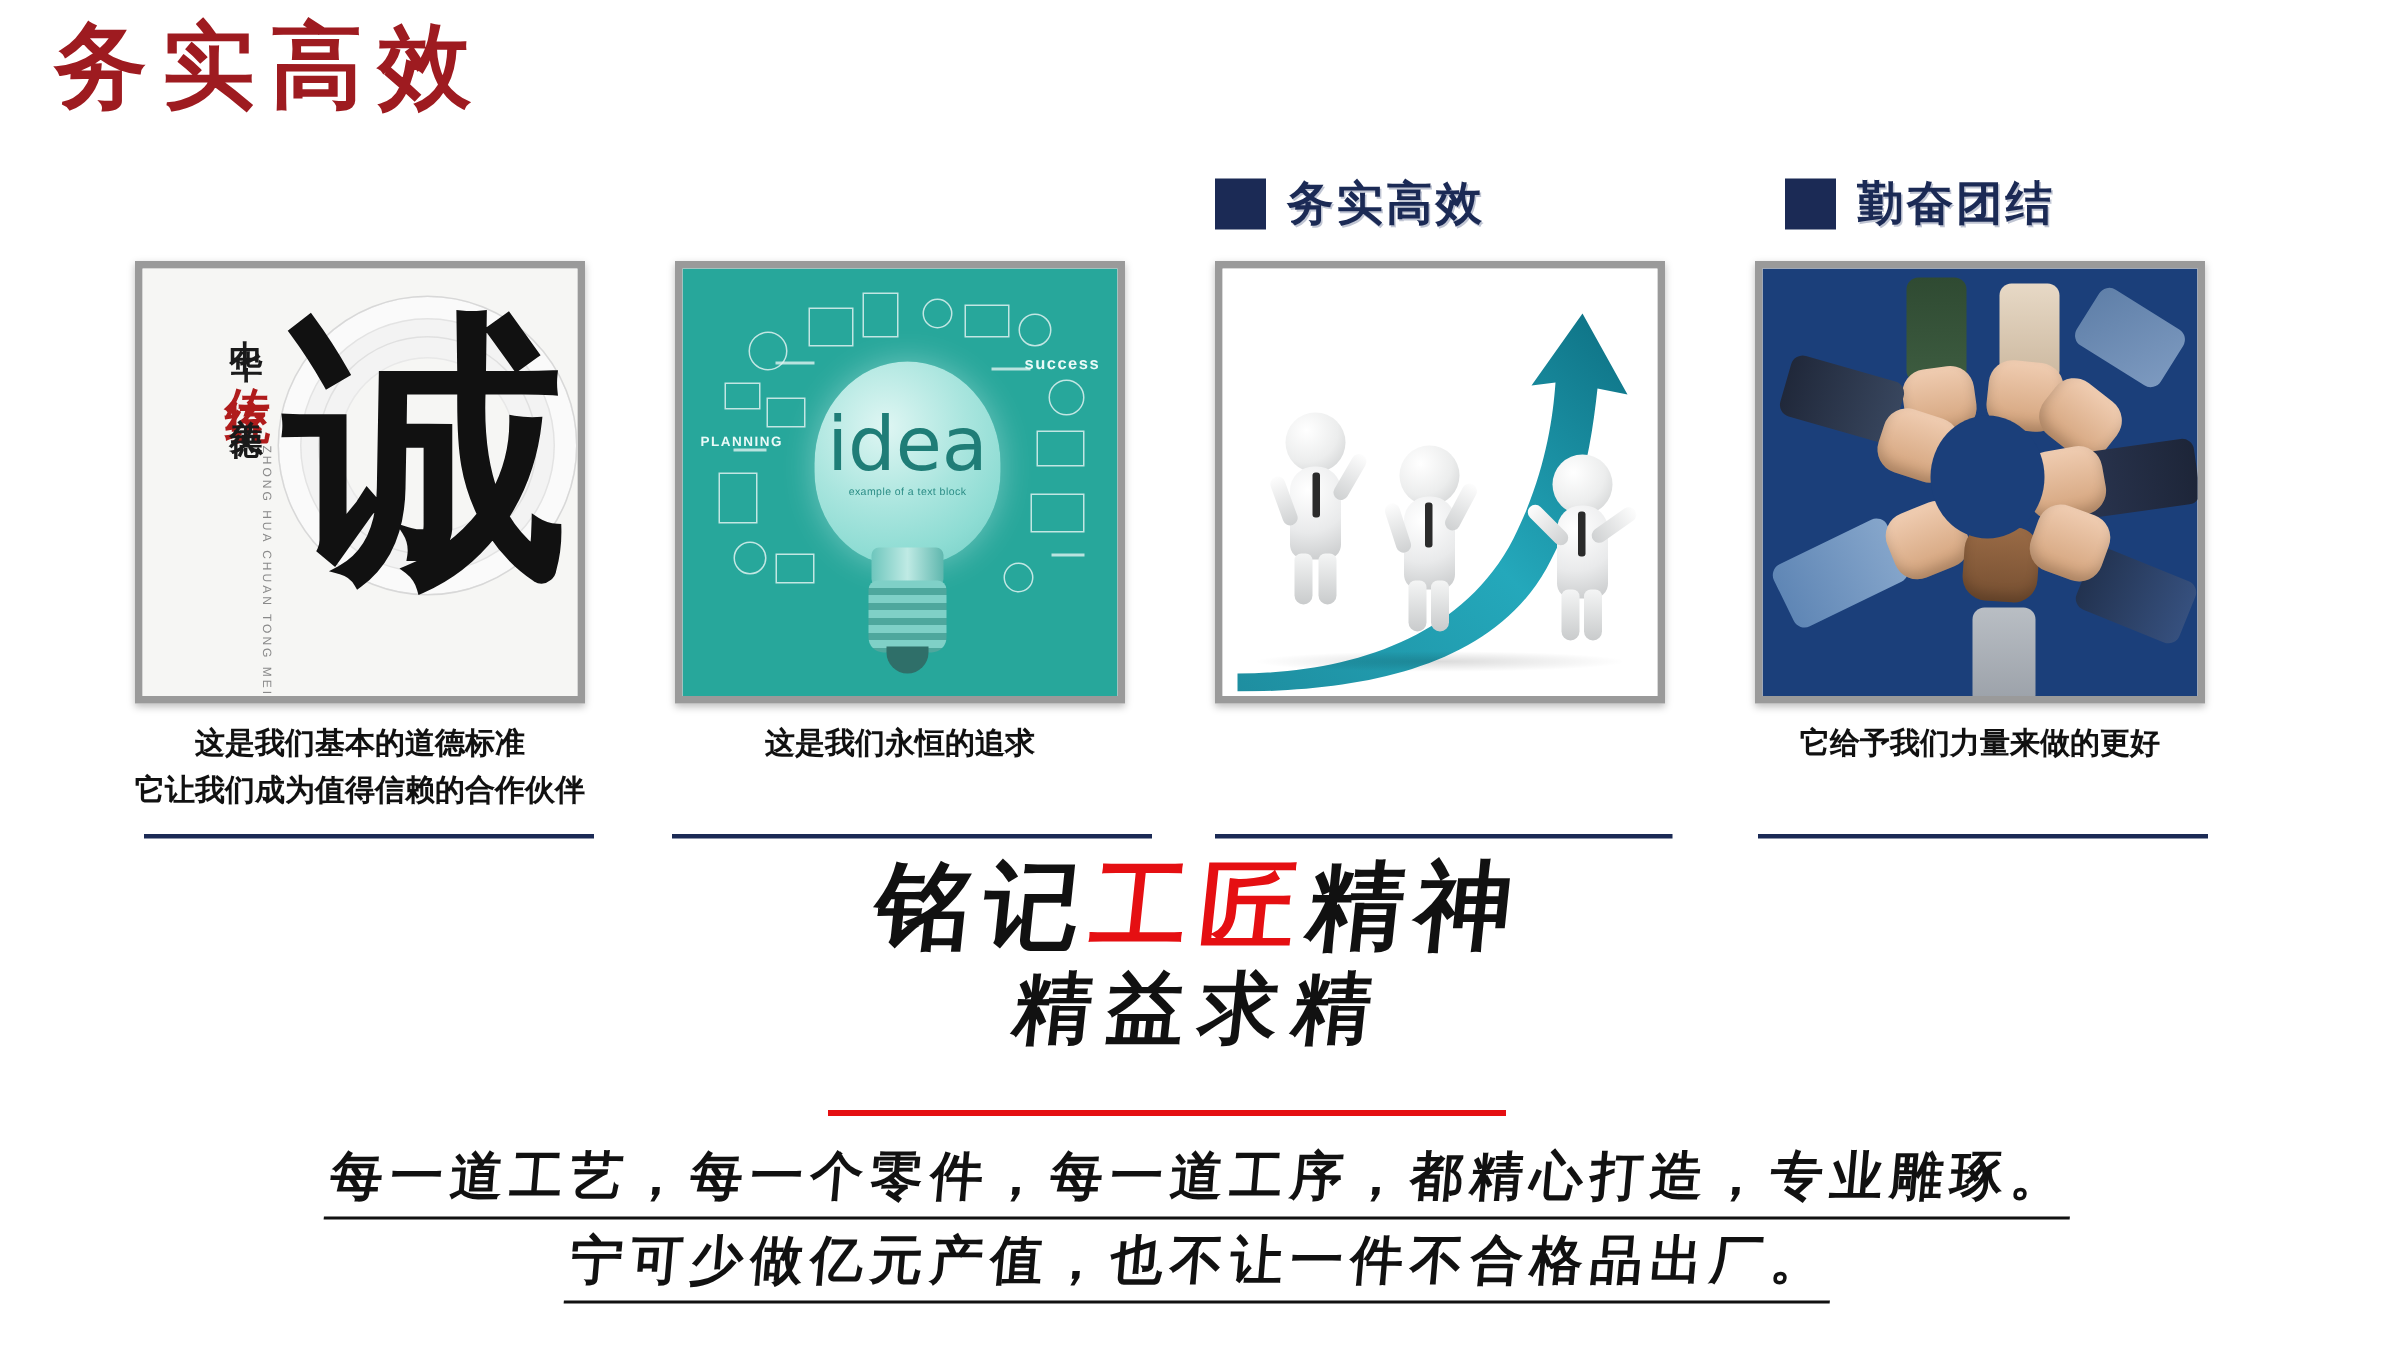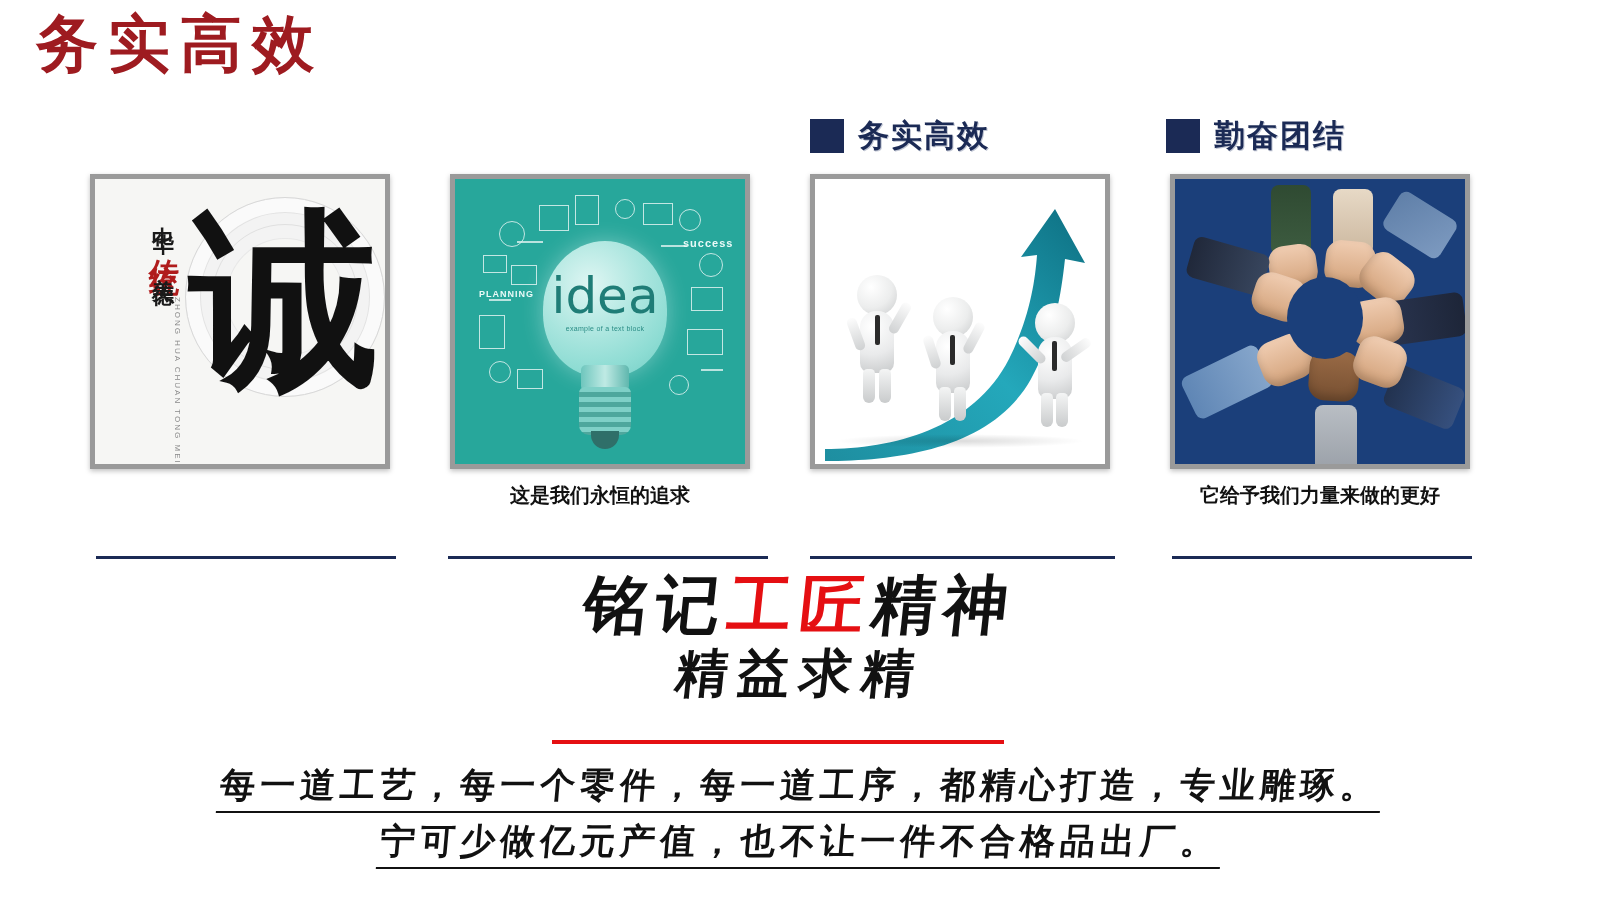--- a/index.html
+++ b/index.html
@@ -27,21 +27,21 @@
   .card { position:absolute; top:0; width:360px; height:440px; }
   .card.c0 { left:60px; }
   .card.c1 { left:420px; }
   .card.c2 { left:780px; }
   .card.c3 { left:1140px; }
 
   .card-head { position:absolute; left:0; top:0; height:48px; display:flex; align-items:center; }
   .card.c0 .card-head { left:34px; }
   .card.c1 .card-head { left:30px; }
   .card.c2 .card-head { left:30px; }
-  .card.c3 .card-head { left:26px; }
+  .card.c3 .card-head { left:50px; }
 
   .head-square {
     width:34px; height:34px; background:#1b2a55; margin-right:14px; flex:0 0 auto;
   }
   .head-label {
     font-size:31px; font-weight:700; color:#1b2a55;
     font-family:"DejaVu Serif","Liberation Serif",serif;
     letter-spacing:2px; white-space:nowrap;
     text-shadow:1px 1px 0 rgba(140,150,175,.55);
   }
@@ -119,21 +119,21 @@
   .t2 .idea-word {
     position:absolute; left:88px; top:92px; width:124px; text-align:center;
     font-size:50px; line-height:50px; color:#1f7d77; font-weight:400;
     font-family:"DejaVu Sans","Liberation Sans",sans-serif;
   }
   .t2 .idea-sub {
     position:absolute; left:88px; top:146px; width:124px; text-align:center;
     font-size:7px; color:#2a8c85; letter-spacing:.3px;
   }
   .t2 .lbl { position:absolute; color:#eafaf8; font-size:9px; font-weight:700; letter-spacing:1px; }
-  .t2 .lbl-planning { left:24px; top:110px; }
+  .t2 .lbl-planning { left:12px; top:110px; }
   .t2 .lbl-success  { left:228px; top:58px; font-size:11px; }
   .t2 .d {
     position:absolute; border:1.5px solid rgba(255,255,255,.85);
   }
   .t2 .d.circ { border-radius:50%; }
   .t2 .d.ln { border:none; height:2px; background:rgba(255,255,255,.8); }
 
   
   .t3 { background:#ffffff; }
   .t3 .arrow-curve {
@@ -237,20 +237,24 @@
         <div class="thumb t1">
           <div class="ring"></div>
           <div class="big-char">诚</div>
           <div class="col-text">
             <span>中华</span>
             <span class="red">传统</span>
             <span>美德</span>
           </div>
           <div class="pinyin">ZHONG HUA CHUAN TONG MEI DE</div>
         </div>
+      </div>
+      <div class="caption" style="left:0;">
+        <div>这是我们基本的道德标准</div>
+        <div>它让我们成为值得信赖的合作伙伴</div>
       </div>
       <div class="cap-rule" style="left:36px; width:300px;"></div>
     </div>
 
     <div class="card c1">
       <div class="thumb-frame">
         <div class="thumb t2">
           <div class="doodles">
             <span class="d circ" style="left:44px;top:42px;width:26px;height:26px;"></span>
             <span class="d" style="left:84px;top:26px;width:30px;height:26px;"></span>

